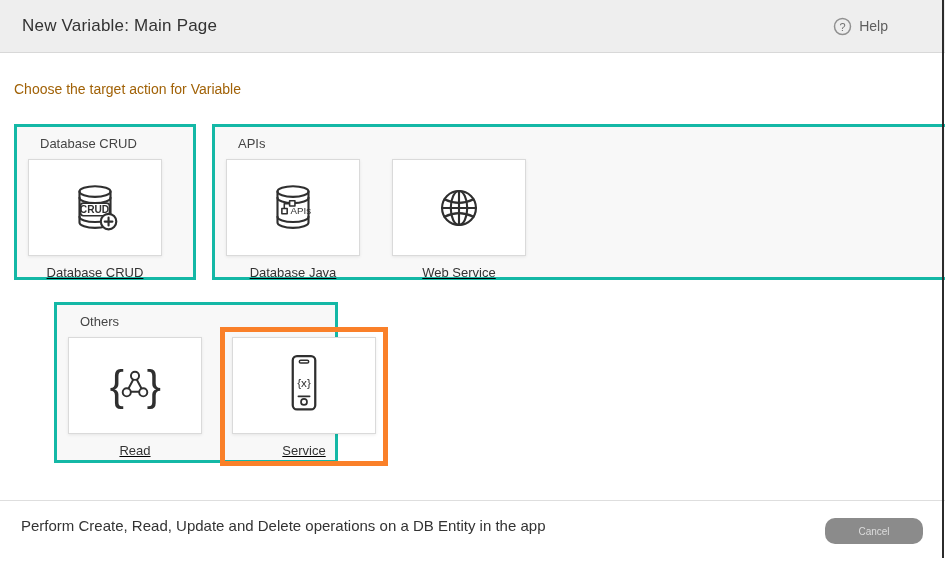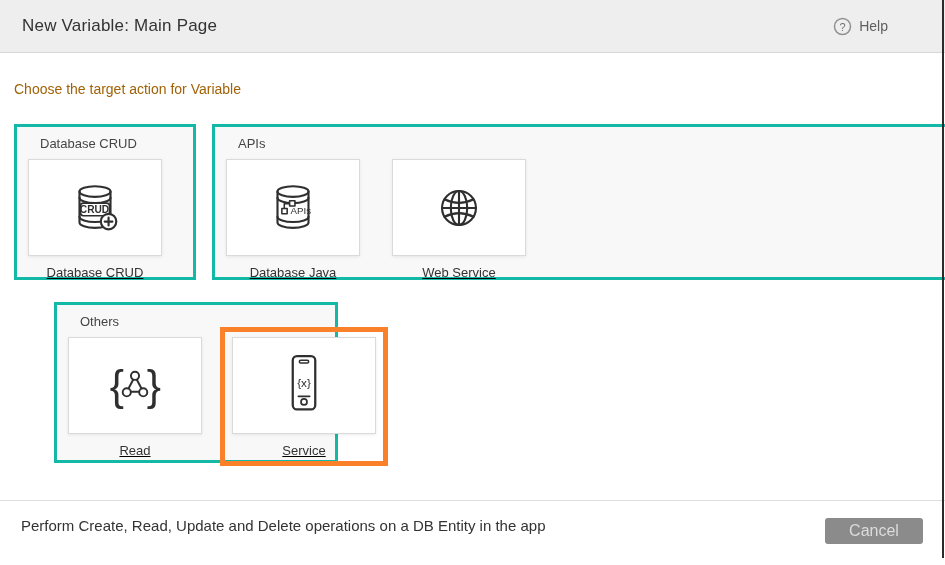--- a/index.html
+++ b/index.html
@@ -47,21 +47,21 @@
     border:5px solid var(--accent,#FA8029);
     padding:5px 7px 3px; margin-top:-10px;
   }
   .cell.selected .tile { width:142px; }
   
   .footer-divider { position:absolute; top:500px; left:0; width:945px; border-top:1px solid #DEDEDE; }
   .footer-text { position:absolute; left:21px; top:517px; font-size:15px; color:#333; }
   .cancel-btn {
     position:absolute; right:22px; top:518px; width:98px; height:26px;
     background:var(--cancel-bg,#8B8B8B); color:#DCDCDC;
-    border:none; border-radius:3px; font-size:16px;
+    border:none; border-radius:10px; font-size:10px;
     font-family:"Liberation Sans", sans-serif; cursor:pointer;
   }
   svg { display:block; }
   svg text { font-family:"Liberation Sans", sans-serif; }
 </style>
 </head>
 <body>
 
 <div class="header">
   <div class="title">New Variable: Main Page</div>

